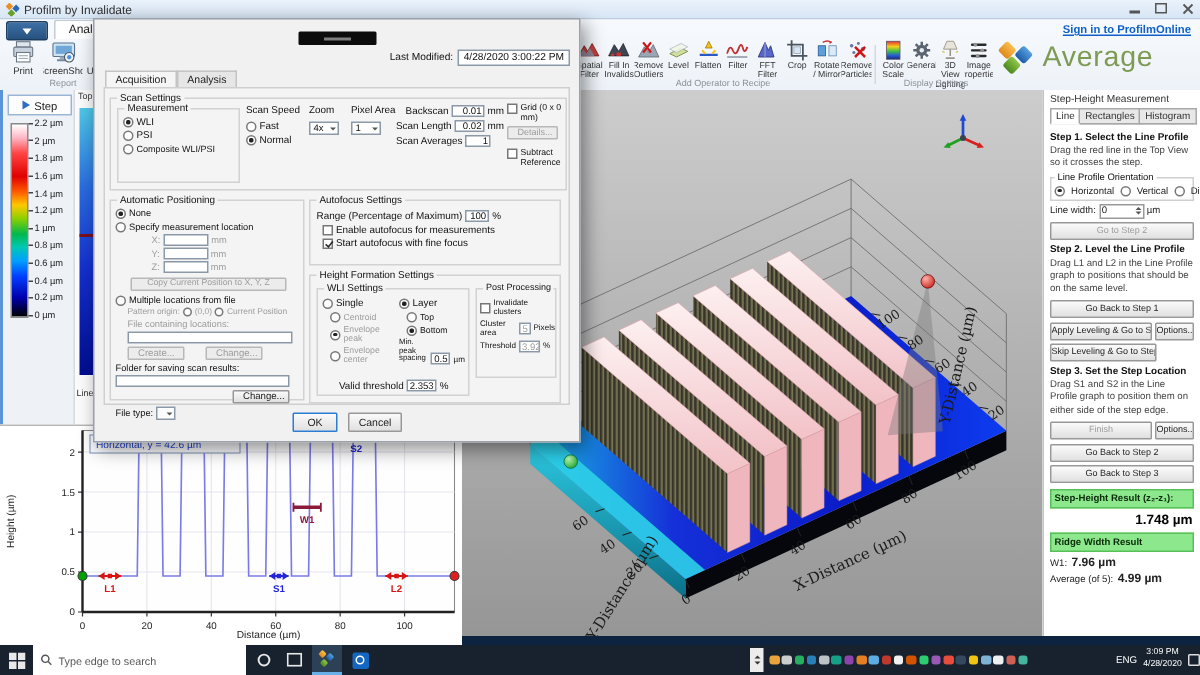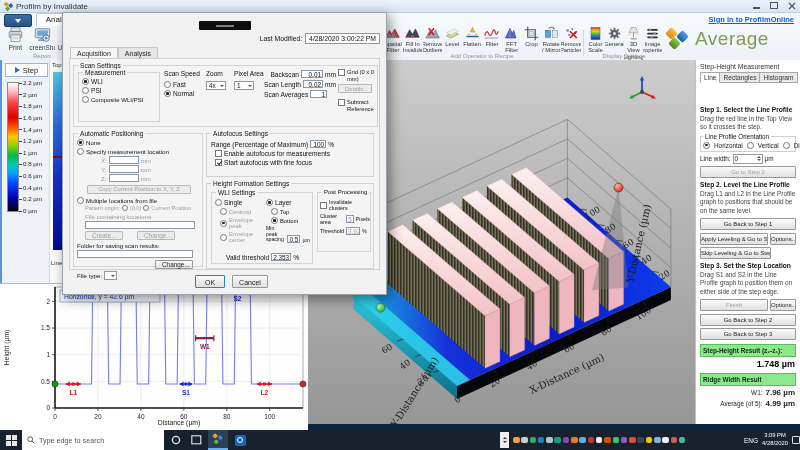--- a/index.html
+++ b/index.html
@@ -62,36 +62,36 @@
   
   .view3d{position:absolute;left:308px;top:60px;width:387px;height:364px;overflow:hidden;background:#b4b4b4}
   
   .right-panel{position:absolute;left:695px;top:60px;width:105px;height:364px;background:#fff;
     border-left:1px solid #c2c2c2;box-sizing:border-box;padding:2px 4px;font-size:6.4px;color:#222;z-index:10;overflow:hidden}
   .rp-title{font-size:6.8px;color:#333;margin:1px 0 2px}
   .rp-tabs{display:flex;margin-bottom:0}
   .rp-tab{border:1px solid #a8a8a8;padding:1px 3px;font-size:6.6px;background:#e8e8e8;color:#333;border-left:none}
   .rp-tab:first-child{border-left:1px solid #a8a8a8}
   .rp-tab.active{background:#fff;border-bottom-color:#fff}
-  .rp-pane{border-top:1px solid #a8a8a8;margin-top:-1px;padding-top:20px}
+  .rp-pane{border-top:1px solid #a8a8a8;margin-top:-1px;padding-top:2px}
   .rp-h{font-weight:bold;font-size:6.6px;margin:3px 0 2px;color:#111}
   .rp-p{color:#444;margin:0 0 3px;line-height:1.3}
   .rp-gb{position:relative;border:1px solid #cfcfcf;padding:5px 2px 2px;margin:4px 0 2px}
   .rp-gb .gl{position:absolute;top:-4px;left:2px;background:#fff;padding:0 2px;font-size:6.3px;color:#111}
   .rp-radios{display:flex;gap:4px;align-items:center}
   .rowc{display:flex;align-items:center;gap:2px;margin:2px 0}
   .rp-btn{display:block;width:100%;box-sizing:border-box;text-align:center;color:#222;
     background:linear-gradient(#fbfbfb,#e0e0e0);border:1px solid #989898;font-size:6px;padding:2px 0;margin:2.5px 0;border-radius:1px;white-space:nowrap;overflow:hidden}
   .rp-btn.disabled{color:#9c9c9c}
   .rp-btnrow{display:flex;gap:2px;margin:2.5px 0}
   .rp-btnrow .main{flex:1;margin:0}
   .rp-btnrow .opt{width:26px;margin:0}
   .result-bar{background:#8de88d;border:1px solid #58c058;font-weight:bold;font-size:6.4px;padding:2px;margin:4px 0 2px;color:#0a2a0a}
   .result-value{text-align:right;font-weight:bold;font-size:9px;margin:2px 1px 2px 0;color:#000}
-  .kv{display:flex;justify-content:flex-end;align-items:baseline;gap:3px;margin:2px 1px 0 0}
+  .kv{display:flex;align-items:baseline;gap:3px;margin:2px 1px 0 0}
   .kv .v{font-weight:bold;font-size:8px}
   .spin{border:1px solid #999;background:#fff;width:26px;height:8px;display:flex;align-items:center;justify-content:space-between;padding:0 1px}
   .spin .arrows{display:flex;flex-direction:column;gap:1px}
   .tri-u{width:0;height:0;border-left:2px solid transparent;border-right:2px solid transparent;border-bottom:2.5px solid #555}
   .tri-d{width:0;height:0;border-left:2px solid transparent;border-right:2px solid transparent;border-top:2.5px solid #555}
   
   .dialog{position:absolute;left:62px;top:12px;width:323px;height:281px;background:#f1f1f1;
     border:1px solid #98a0aa;box-shadow:3px 4px 12px rgba(0,0,0,.45);z-index:40;font-size:6.6px;color:#111}
   .dlg-title{height:15px;display:flex;align-items:center;gap:3px;padding:0 5px;font-size:8px;color:#222;background:linear-gradient(#fdfdfd,#f2f2f2)}
   .dlg-close{margin-left:auto;width:10px;height:10px}

